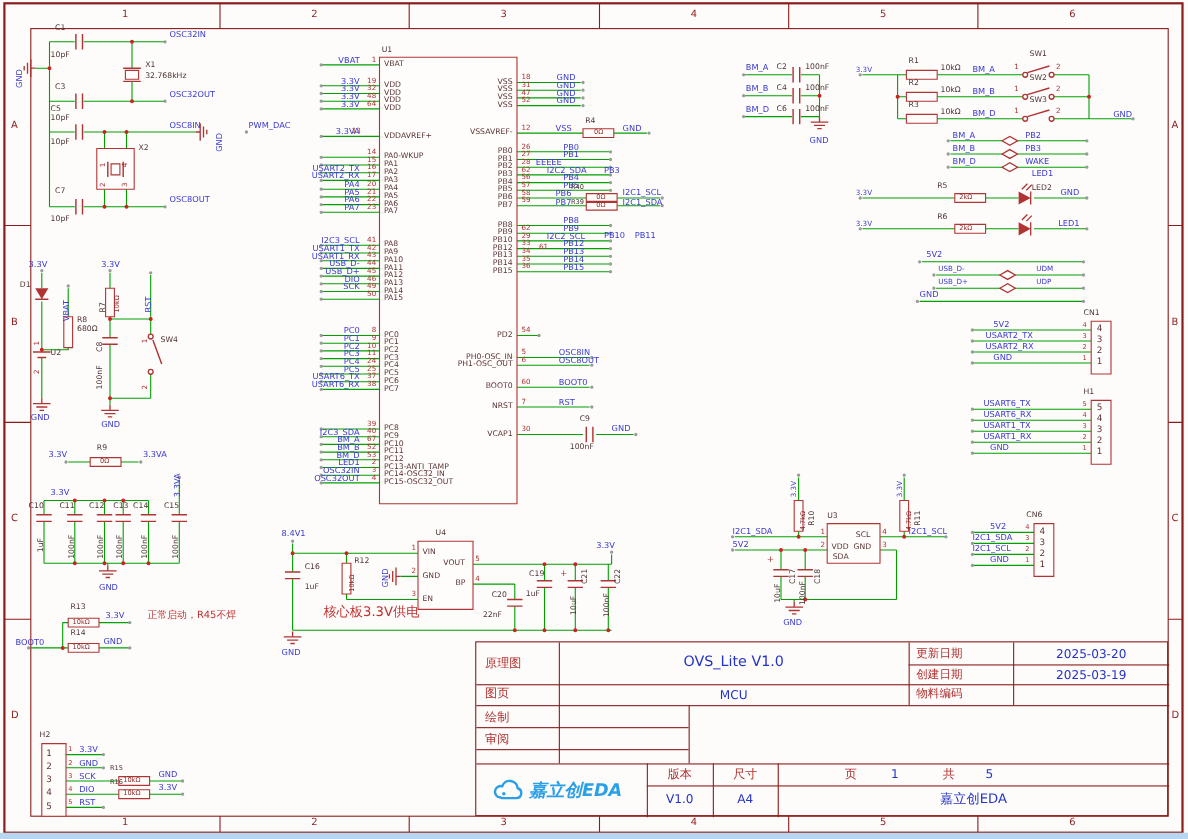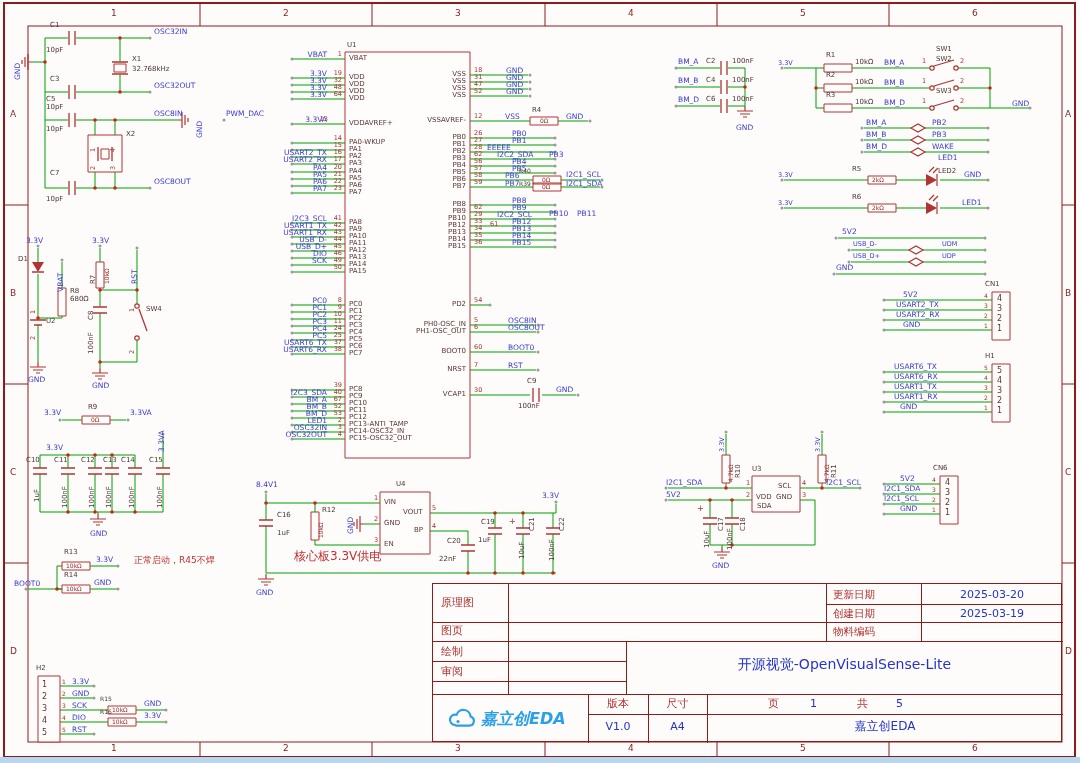--- a/index.html
+++ b/index.html
@@ -503,21 +503,21 @@
       <span class="lbl n" style="left: 778px; top: 60px; font-size: 6.5px;">3.3V</span>
       <span class="lbl r" style="left: 826px; top: 52px;">R1</span>
       <span class="lbl r" style="left: 855px; top: 59px;">10kΩ</span>
       <span class="lbl n" style="left: 884px; top: 59px;">BM_A</span>
       <span class="lbl r" style="left: 936px; top: 46px;">SW1</span>
       <span class="lbl p" style="left: 922px; top: 58px;">1</span>
       <span class="lbl p" style="left: 960px; top: 58px;">2</span>
       <span class="lbl r" style="left: 826px; top: 72px;">R2</span>
       <span class="lbl r" style="left: 855px; top: 79px;">10kΩ</span>
       <span class="lbl n" style="left: 884px; top: 79px;">BM_B</span>
-      <span class="lbl r" style="left: 936px; top: 56px;">SW2</span>
+      <span class="lbl r" style="left: 936px; top: 68px;">SW2</span>
       <span class="lbl p" style="left: 922px; top: 78px;">1</span>
       <span class="lbl p" style="left: 960px; top: 78px;">2</span>
       <span class="lbl r" style="left: 826px; top: 92px;">R3</span>
       <span class="lbl r" style="left: 855px; top: 99px;">10kΩ</span>
       <span class="lbl n" style="left: 884px; top: 99px;">BM_D</span>
       <span class="lbl r" style="left: 936px; top: 88px;">SW3</span>
       <span class="lbl p" style="left: 922px; top: 98px;">1</span>
       <span class="lbl p" style="left: 960px; top: 98px;">2</span>
       <span class="lbl n" style="left: 1012px; top: 100px;">GND</span>
       <span class="lbl n" style="left: 866px; top: 119px;">BM_A</span>
@@ -649,29 +649,30 @@
     <div class="tl" style="left:155px;top:130px;width:475px;height:1px"></div>
     <div class="tl" style="left:75px;top:0;width:1px;height:110px"></div>
     <div class="tl" style="left:193px;top:57px;width:1px;height:53px"></div>
     <div class="tl" style="left:393px;top:0;width:1px;height:57px"></div>
     <div class="tl" style="left:488px;top:0;width:1px;height:57px"></div>
     <div class="tl" style="left:155px;top:110px;width:1px;height:49px"></div>
     <div class="tl" style="left:215px;top:110px;width:1px;height:49px"></div>
     <div class="tl" style="left:274px;top:110px;width:1px;height:49px"></div>
 
     <span class="tt tr" style="left:8px;top:12px">原理图</span>
+    <span class="tt tb13" style="left:75px;top:10px;width:318px;text-align:center">OVS_Lite V1.0</span>
     <span class="tt trs" style="left:400px;top:4px">更新日期</span>
     <span class="tt tb" style="left:488px;top:4px;width:142px;text-align:center">2025-03-20</span>
     <span class="tt trs" style="left:400px;top:23px">创建日期</span>
     <span class="tt tb" style="left:488px;top:23px;width:142px;text-align:center">2025-03-19</span>
     <span class="tt tr" style="left:8px;top:40px">图页</span>
+    <span class="tt tb" style="left:75px;top:41px;width:318px;text-align:center">MCU</span>
     <span class="tt trs" style="left:400px;top:41px">物料编码</span>
     <span class="tt tr" style="left:8px;top:61px">绘制</span>
     <span class="tt tr" style="left:8px;top:81px">审阅</span>
-    <span class="tt tb14" style="left:193px;top:72px;width:437px;text-align:center">开源视觉-OpenVisualSense-Lite</span>
     <span class="tt tr" style="left:155px;top:113px;width:60px;text-align:center">版本</span>
     <span class="tt tb" style="left:155px;top:136px;width:60px;text-align:center">V1.0</span>
     <span class="tt tr" style="left:215px;top:113px;width:59px;text-align:center">尺寸</span>
     <span class="tt tb" style="left:215px;top:136px;width:59px;text-align:center">A4</span>
     <span class="tt tr" style="left:335px;top:113px">页</span>
     <span class="tt tb" style="left:377px;top:113px">1</span>
     <span class="tt tr" style="left:424px;top:113px">共</span>
     <span class="tt tb" style="left:463px;top:113px">5</span>
     <span class="tt tb" style="left:274px;top:135px;width:356px;text-align:center;font-size:12px">嘉立创EDA</span>
     <div class="logo">

